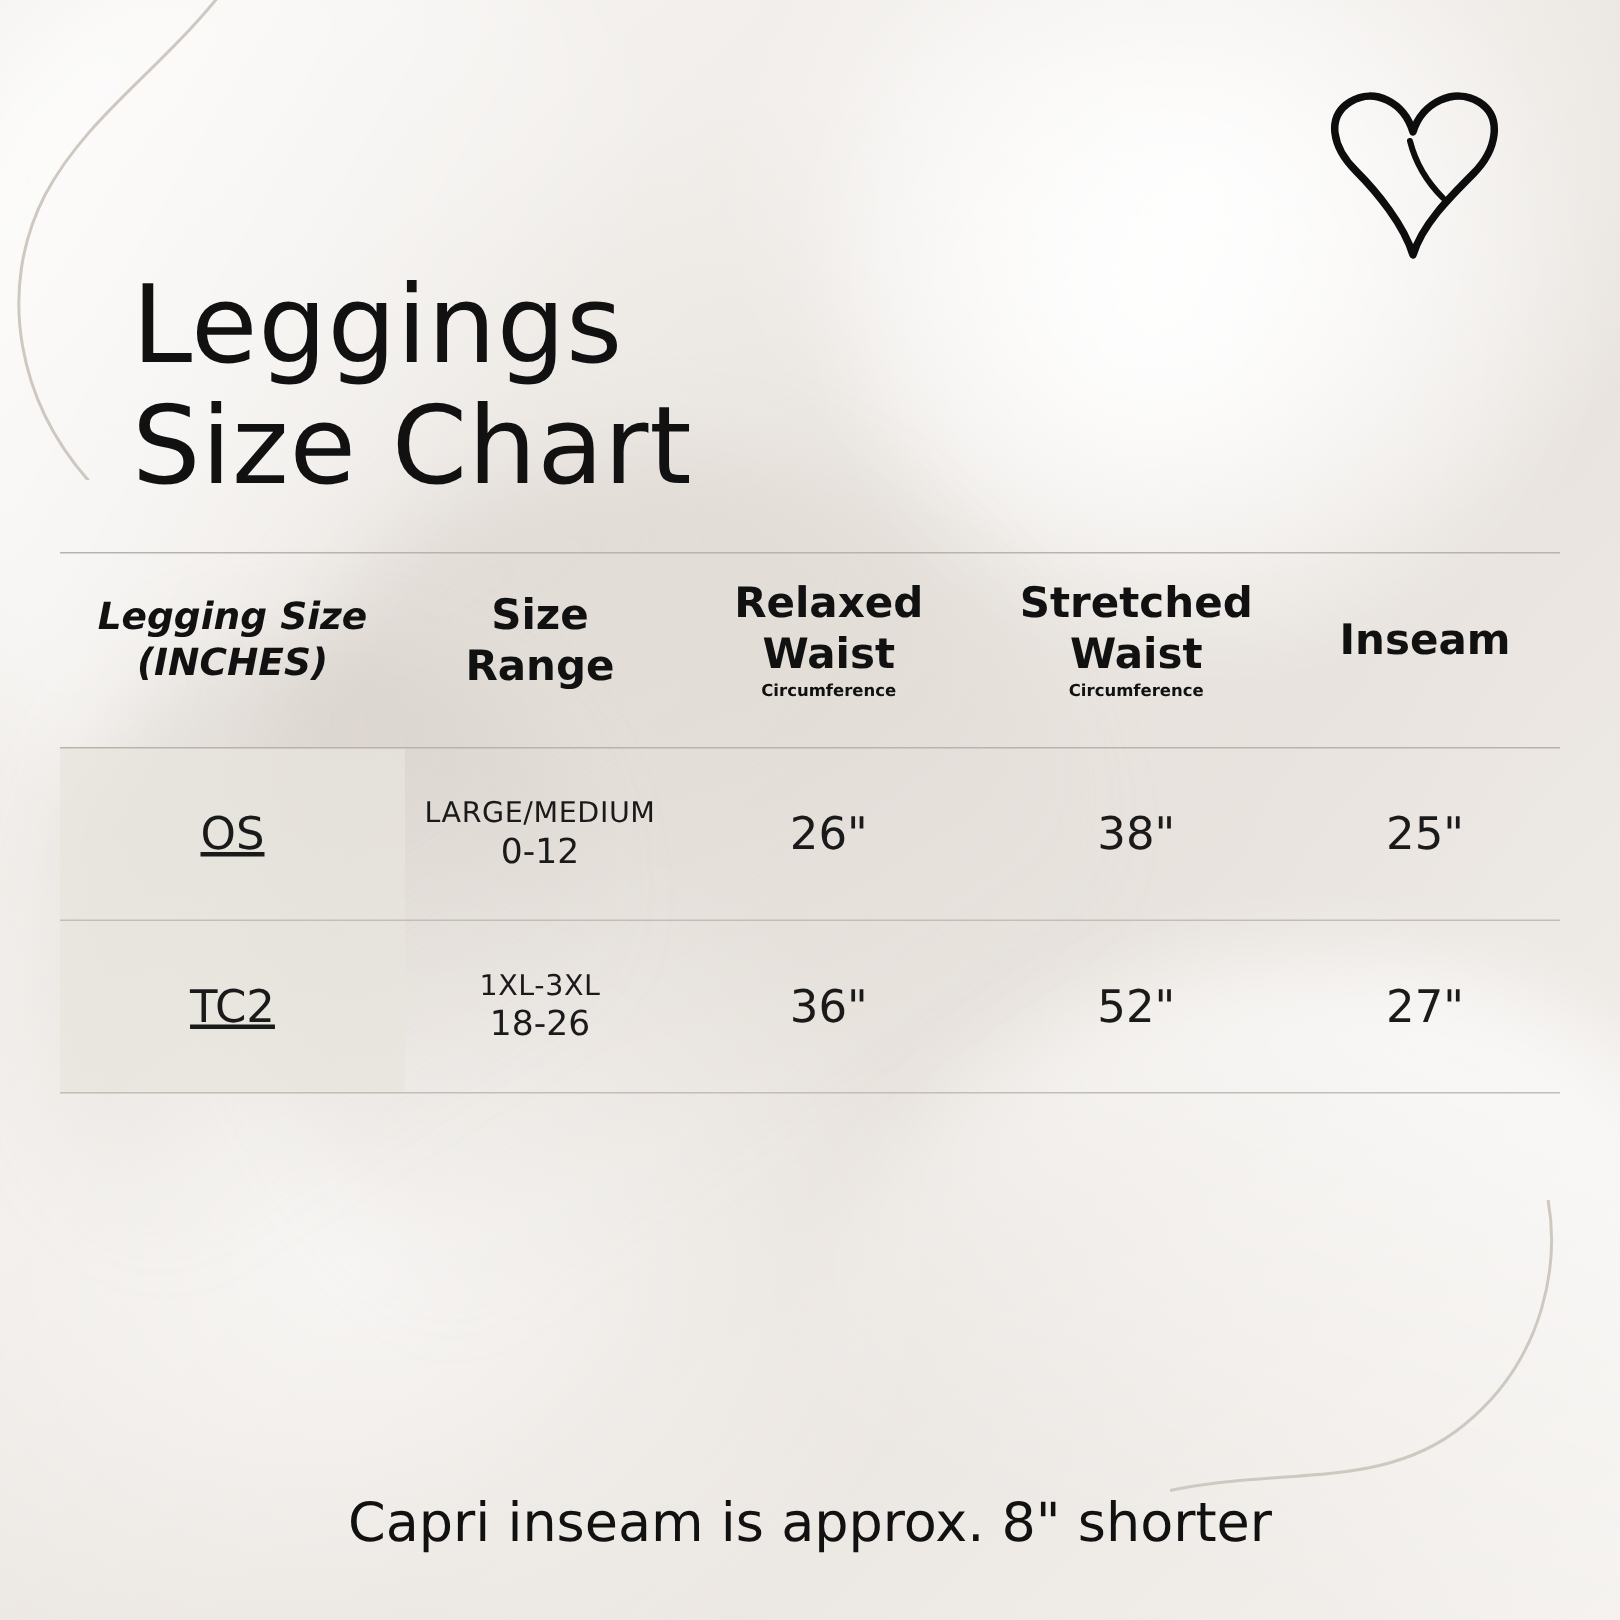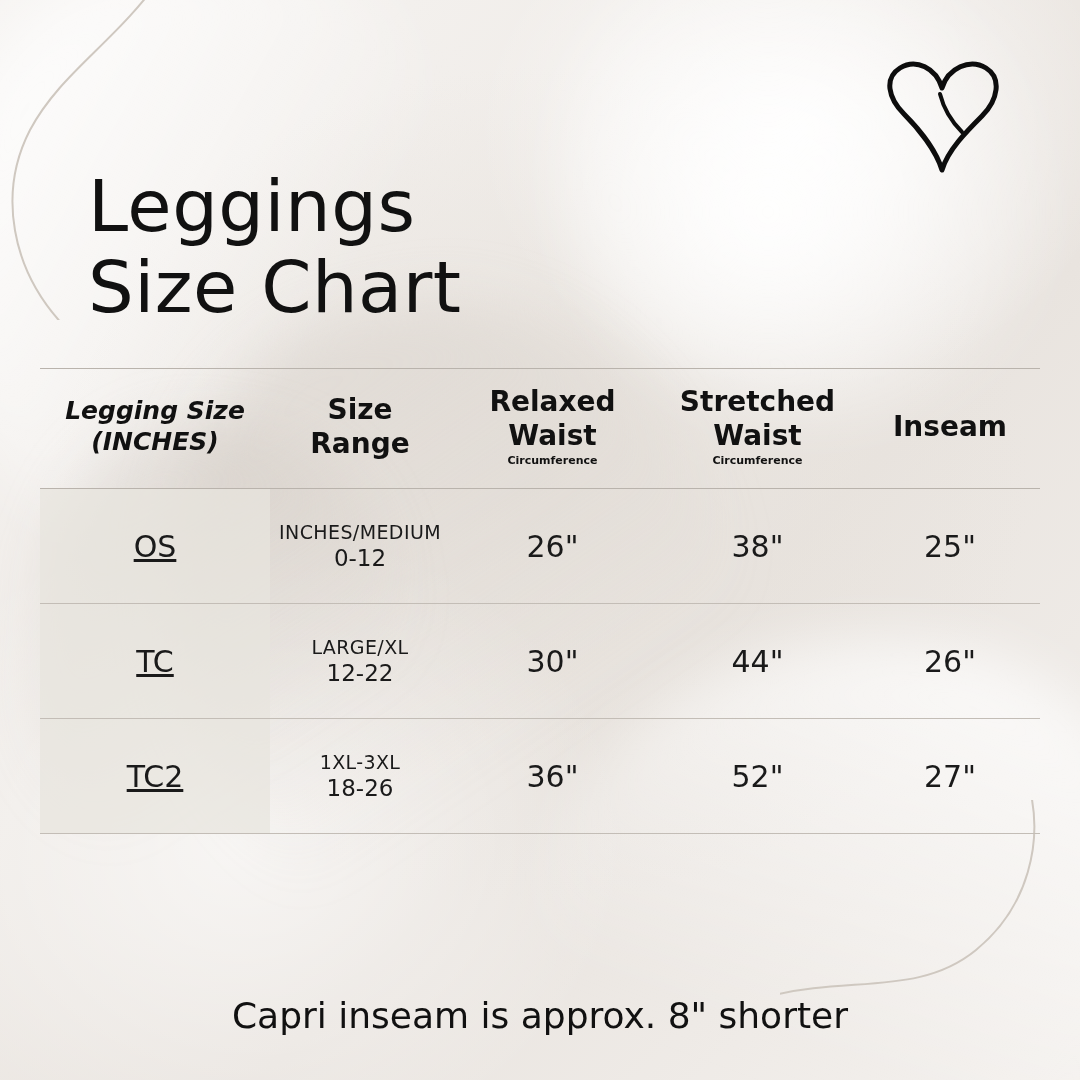--- a/index.html
+++ b/index.html
@@ -70,21 +70,21 @@
 
   .heart {
     position: absolute;
     right: 72px;
     top: 58px;
   }
 
   .title {
     position: absolute;
     left: 88px;
-    top: 166px;
+    top: 176px;
     font-family: "DejaVu Sans", sans-serif;
     font-size: 72px;
     line-height: 1.12;
     color: #111111;
     font-weight: 400;
     letter-spacing: 0.5px;
     white-space: pre-line;
   }
 
   .table-wrap {
@@ -101,21 +101,21 @@
   }
   table.size-chart col.c0 { width: 230px; }
   table.size-chart col.c1 { width: 180px; }
   table.size-chart col.c2 { width: 205px; }
   table.size-chart col.c3 { width: 205px; }
   table.size-chart col.c4 { width: 180px; }
 
   table.size-chart thead th {
     border-top: 1.5px solid #b9b3ac;
     border-bottom: 1.5px solid #b9b3ac;
-    padding: 16px 6px 20px 6px;
+    padding: 16px 6px 30px 6px;
     vertical-align: middle;
     text-align: center;
     color: #111;
   }
   .th-first {
     font-style: italic;
     font-weight: bold;
     font-size: 25px;
     line-height: 1.22;
     white-space: pre-line;
@@ -232,36 +232,26 @@
           </th>
           <th>
             <span class="th-main">Inseam</span>
           </th>
         </tr>
       </thead>
       <tbody>
         <tr>
           <td class="size-col">OS</td>
           <td>
-            <span class="range-label">INCHES/MEDIUM</span>
+            <span class="range-label">LARGE/MEDIUM</span>
             <span class="range-value">0-12</span>
           </td>
           <td>26"</td>
           <td>38"</td>
           <td>25"</td>
-        </tr>
-        <tr>
-          <td class="size-col">TC</td>
-          <td>
-            <span class="range-label">LARGE/XL</span>
-            <span class="range-value">12-22</span>
-          </td>
-          <td>30"</td>
-          <td>44"</td>
-          <td>26"</td>
         </tr>
         <tr>
           <td class="size-col">TC2</td>
           <td>
             <span class="range-label">1XL-3XL</span>
             <span class="range-value">18-26</span>
           </td>
           <td>36"</td>
           <td>52"</td>
           <td>27"</td>

